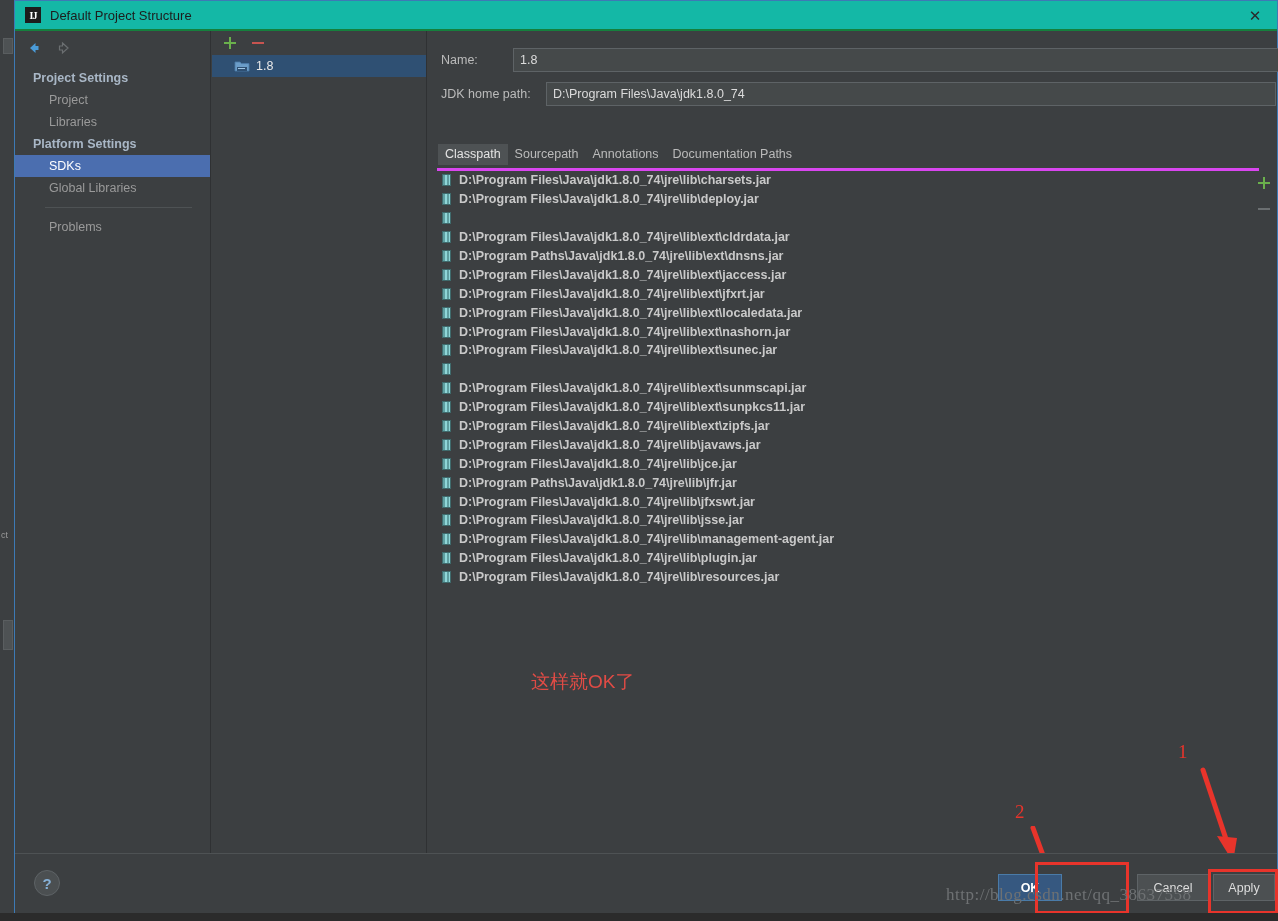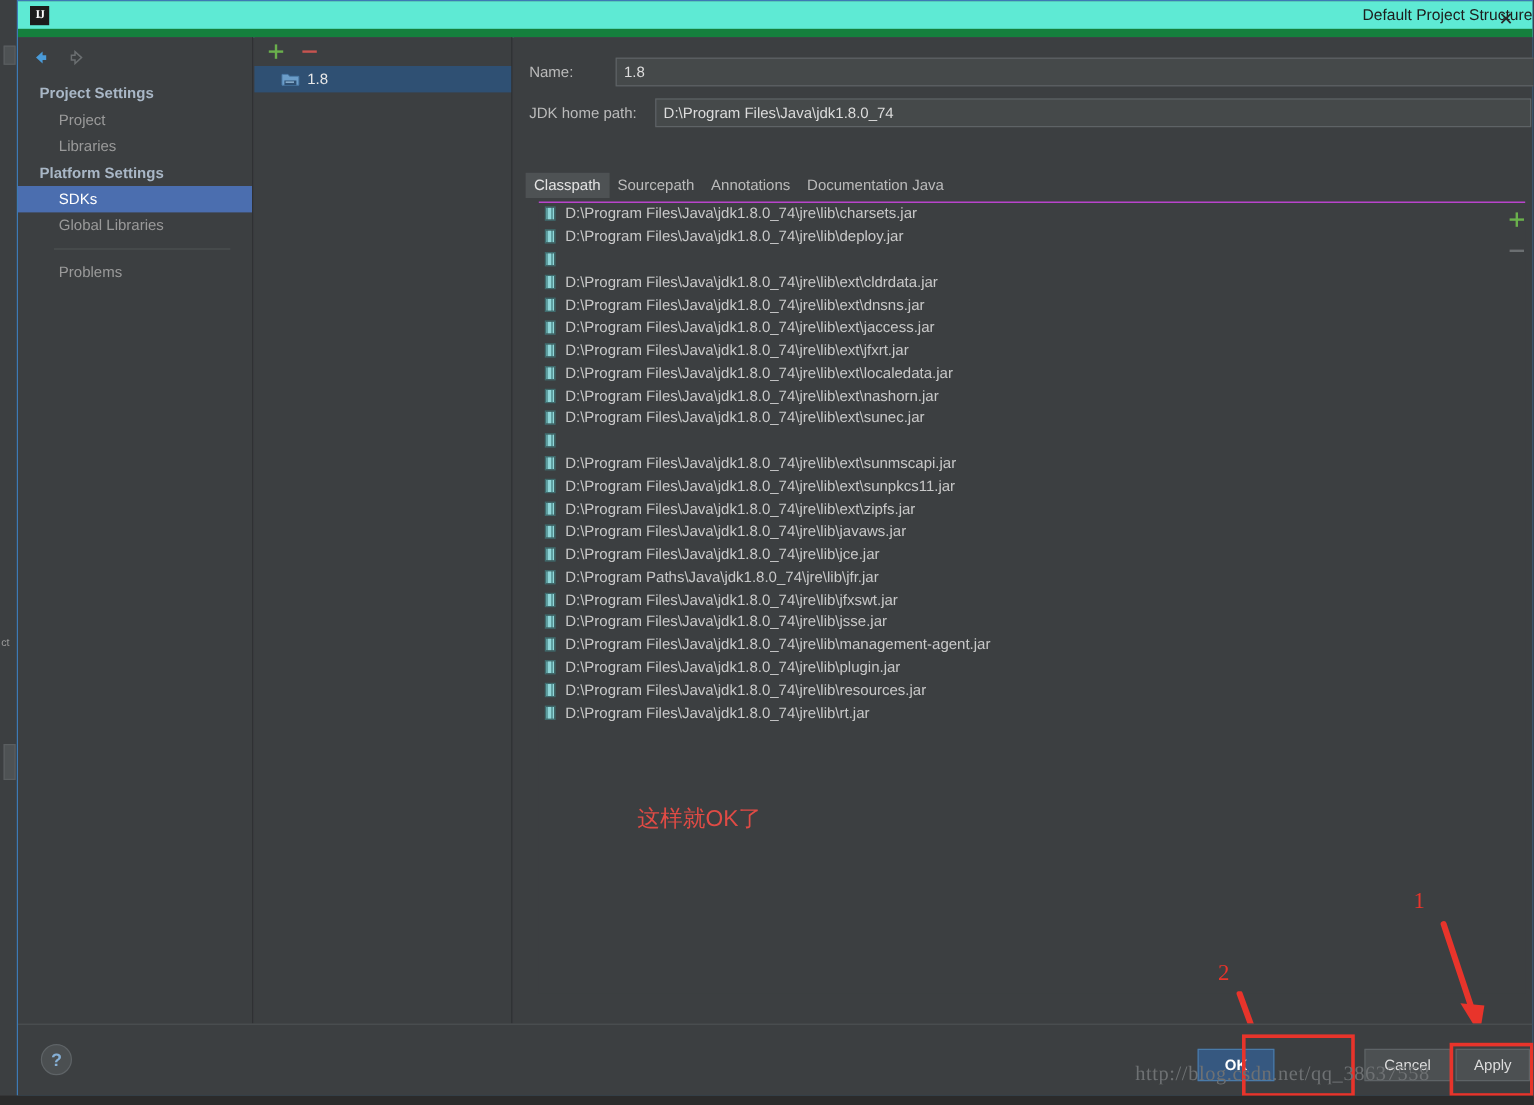--- a/index.html
+++ b/index.html
@@ -44,26 +44,25 @@
     background: #3c3f41;
     border: 1px solid #3d7ab5;
     box-sizing: border-box;
   }
 
   
   .titlebar {
     position: absolute;
     left: 0; top: 0;
     width: 100%; height: 30px;
-    background: #5eead4;
-    border-bottom: 7px solid #15803d;
-    box-sizing: border-box;
-    display: flex;
-    align-items: center;
-    justify-content: space-between;
+    background: #14b8a6;
+    border-bottom: 2px solid #15803d;
+    box-sizing: border-box;
+    display: flex;
+    align-items: center;
   }
   .title-icon {
     width: 16px; height: 16px;
     margin-left: 10px;
     background: #1c1c1c;
     color: #ffffff;
     font-size: 10px;
     font-weight: bold;
     display: flex;
     align-items: center;
@@ -222,26 +221,27 @@
     font-size: 12.5px;
     color: #bbbbbb;
     padding: 3px 7px 4px 7px;
     cursor: pointer;
   }
   .tab.active { background: #4e5254; color: #e4e4e4; }
 
   
   .cp-wrap {
     position: absolute;
-    left: 434px; top: 137px;
+    left: 422px; top: 137px;
     width: 822px; height: 660px;
     background: #3c3f41;
-    border-top: 1px solid #d946ef;
+    border-top: 3px solid #d946ef;
     box-sizing: border-box;
     overflow: hidden;
+    font-weight: bold;
   }
   .cp-row {
     display: flex;
     align-items: center;
     height: 18.9px;
     padding-left: 5px;
   }
   .jar-ico {
     width: 9px; height: 12px;
     margin-right: 8px;
@@ -429,42 +429,42 @@
           <span class="field-label" style="width:105px;">JDK home path:</span>
           <input class="field-input" style="width: 730px; height: 24px;" value="D:\Program Files\Java\jdk1.8.0_74">
 
         </div>
       </div>
 
       <div class="tabs">
         <div class="tab active">Classpath</div>
         <div class="tab">Sourcepath</div>
         <div class="tab">Annotations</div>
-        <div class="tab">Documentation Java</div>
+        <div class="tab">Documentation Paths</div>
       </div>
 
       <div class="cp-wrap" id="cp-list">
           <div class="cp-row">
             <span class="jar-ico"></span>
             <span class="cp-text">D:\Program Files\Java\jdk1.8.0_74\jre\lib\charsets.jar</span>
           </div>
           <div class="cp-row">
             <span class="jar-ico"></span>
             <span class="cp-text">D:\Program Files\Java\jdk1.8.0_74\jre\lib\deploy.jar</span>
           </div>
           <div class="cp-row">
             <span class="jar-ico"></span>
           </div>
           <div class="cp-row">
             <span class="jar-ico"></span>
             <span class="cp-text">D:\Program Files\Java\jdk1.8.0_74\jre\lib\ext\cldrdata.jar</span>
           </div>
           <div class="cp-row">
             <span class="jar-ico"></span>
-            <span class="cp-text">D:\Program Files\Java\jdk1.8.0_74\jre\lib\ext\dnsns.jar</span>
+            <span class="cp-text">D:\Program Paths\Java\jdk1.8.0_74\jre\lib\ext\dnsns.jar</span>
           </div>
           <div class="cp-row">
             <span class="jar-ico"></span>
             <span class="cp-text">D:\Program Files\Java\jdk1.8.0_74\jre\lib\ext\jaccess.jar</span>
           </div>
           <div class="cp-row">
             <span class="jar-ico"></span>
             <span class="cp-text">D:\Program Files\Java\jdk1.8.0_74\jre\lib\ext\jfxrt.jar</span>
           </div>
           <div class="cp-row">
@@ -518,24 +518,20 @@
             <span class="jar-ico"></span>
             <span class="cp-text">D:\Program Files\Java\jdk1.8.0_74\jre\lib\management-agent.jar</span>
           </div>
           <div class="cp-row">
             <span class="jar-ico"></span>
             <span class="cp-text">D:\Program Files\Java\jdk1.8.0_74\jre\lib\plugin.jar</span>
           </div>
           <div class="cp-row">
             <span class="jar-ico"></span>
             <span class="cp-text">D:\Program Files\Java\jdk1.8.0_74\jre\lib\resources.jar</span>
-          </div>
-          <div class="cp-row">
-            <span class="jar-ico"></span>
-            <span class="cp-text">D:\Program Files\Java\jdk1.8.0_74\jre\lib\rt.jar</span>
           </div>
         </div>
 
       <div class="cp-side">
         <span class="tbtn">
             <i class="plus-h"></i>
             <i class="plus-v"></i>
           </span>
         <span class="tbtn">
             <i class="dim-minus"></i>

